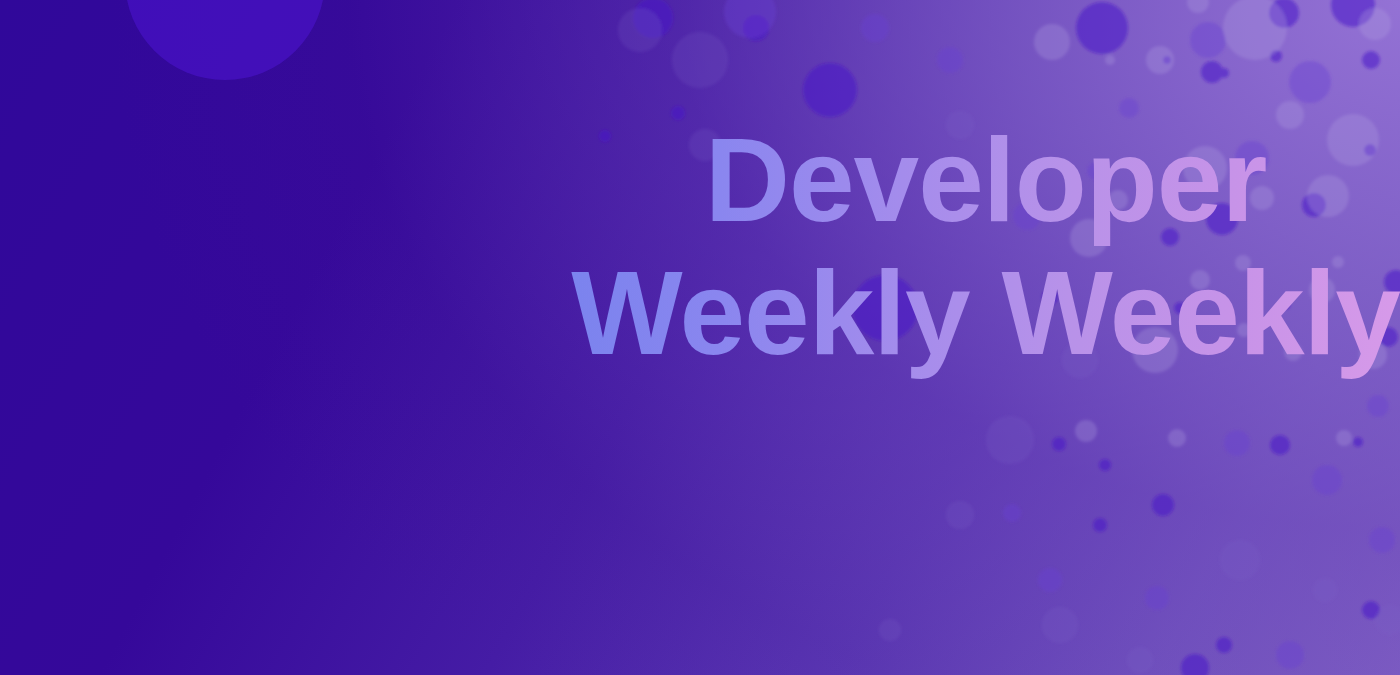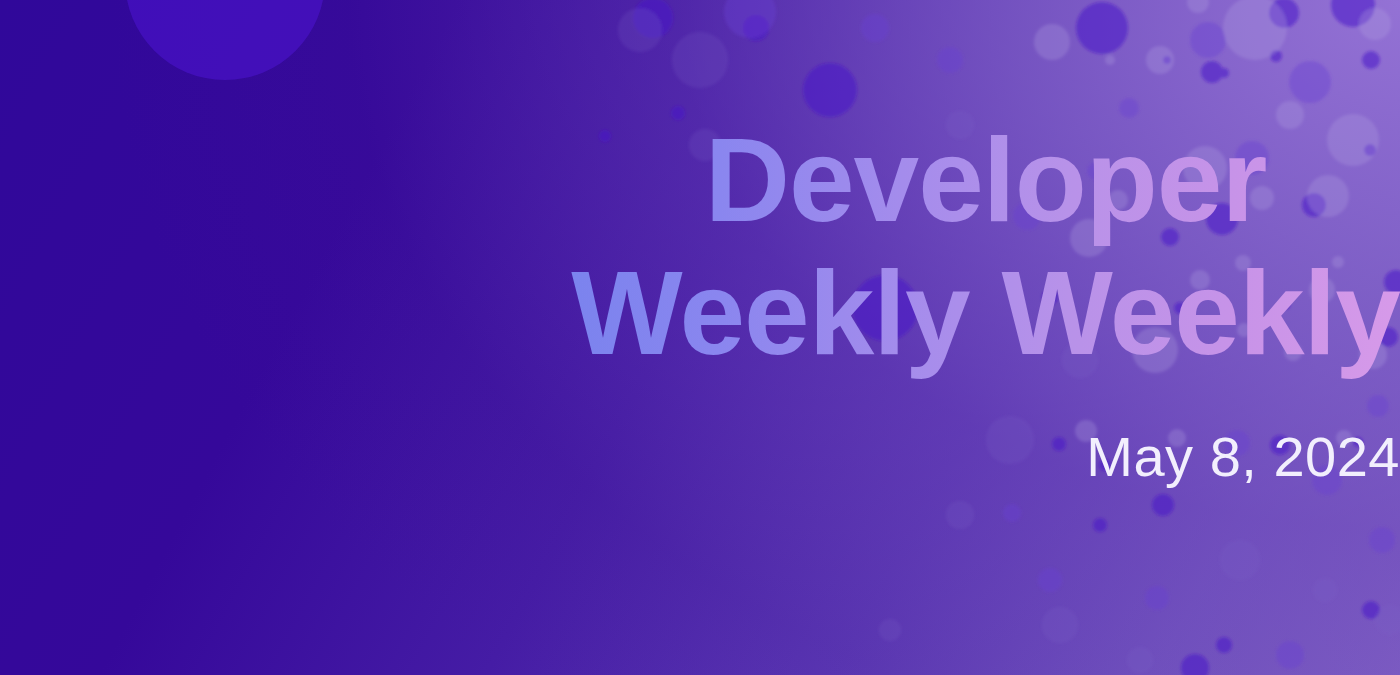--- a/index.html
+++ b/index.html
@@ -205,16 +205,15 @@
         </g>
       </g>
     </svg>
   </div>
 
   <div class="content">
     <h1 class="title">
       <span class="title-line">Developer</span>
       <span class="title-line">Weekly Weekly</span>
     </h1>
-    <p class="subtitle">May 8, 2024</p>
   </div>
 
 </div>
 
 </body></html>

